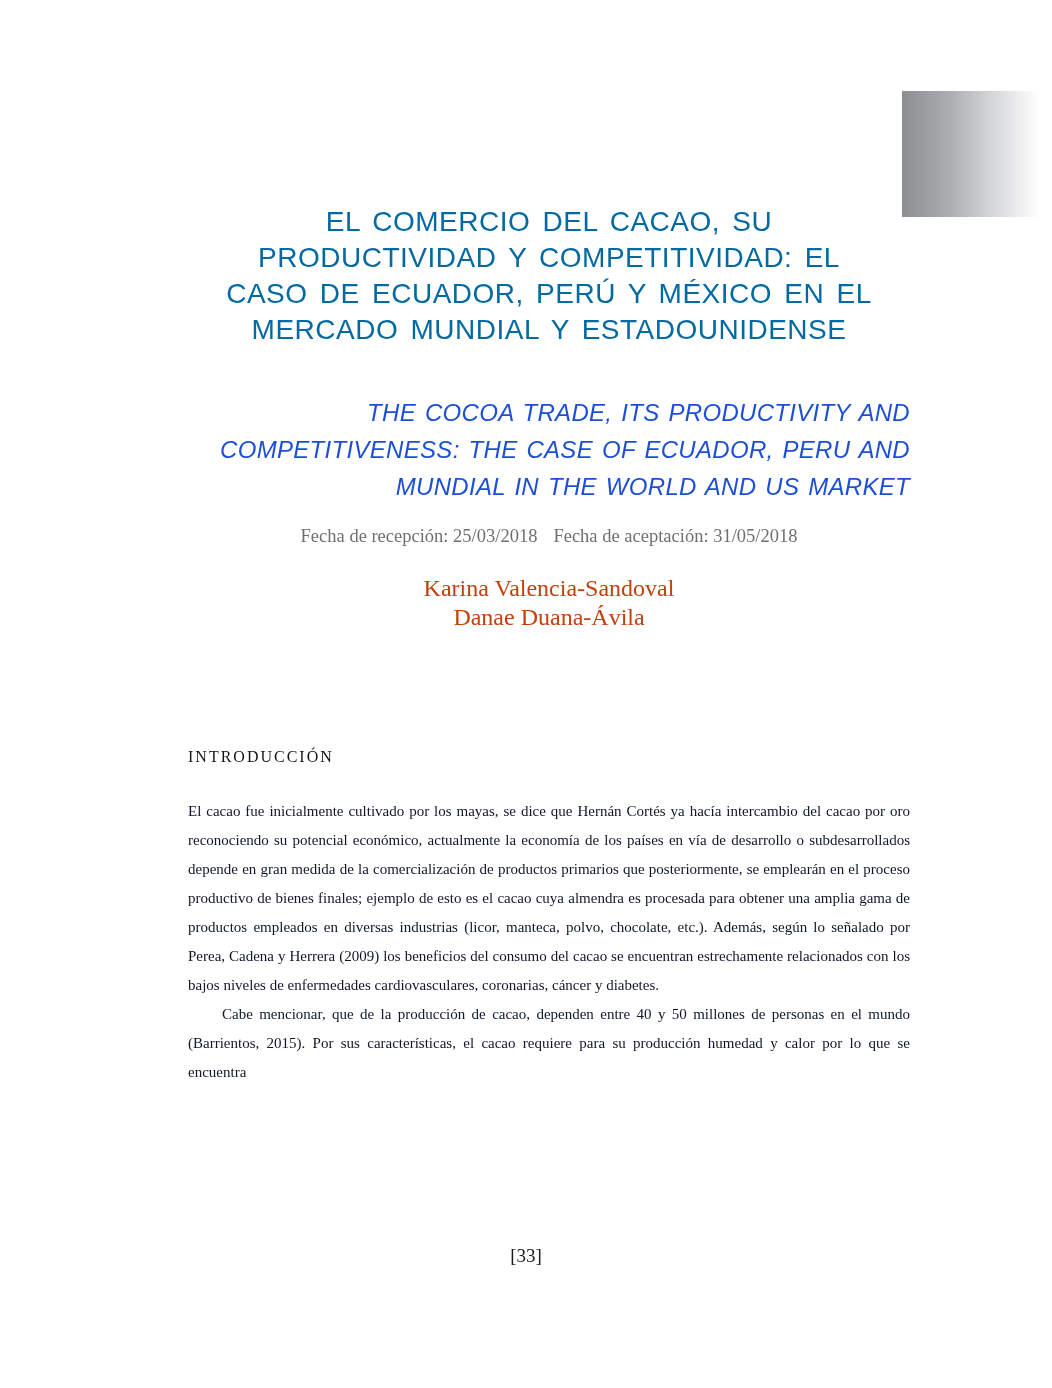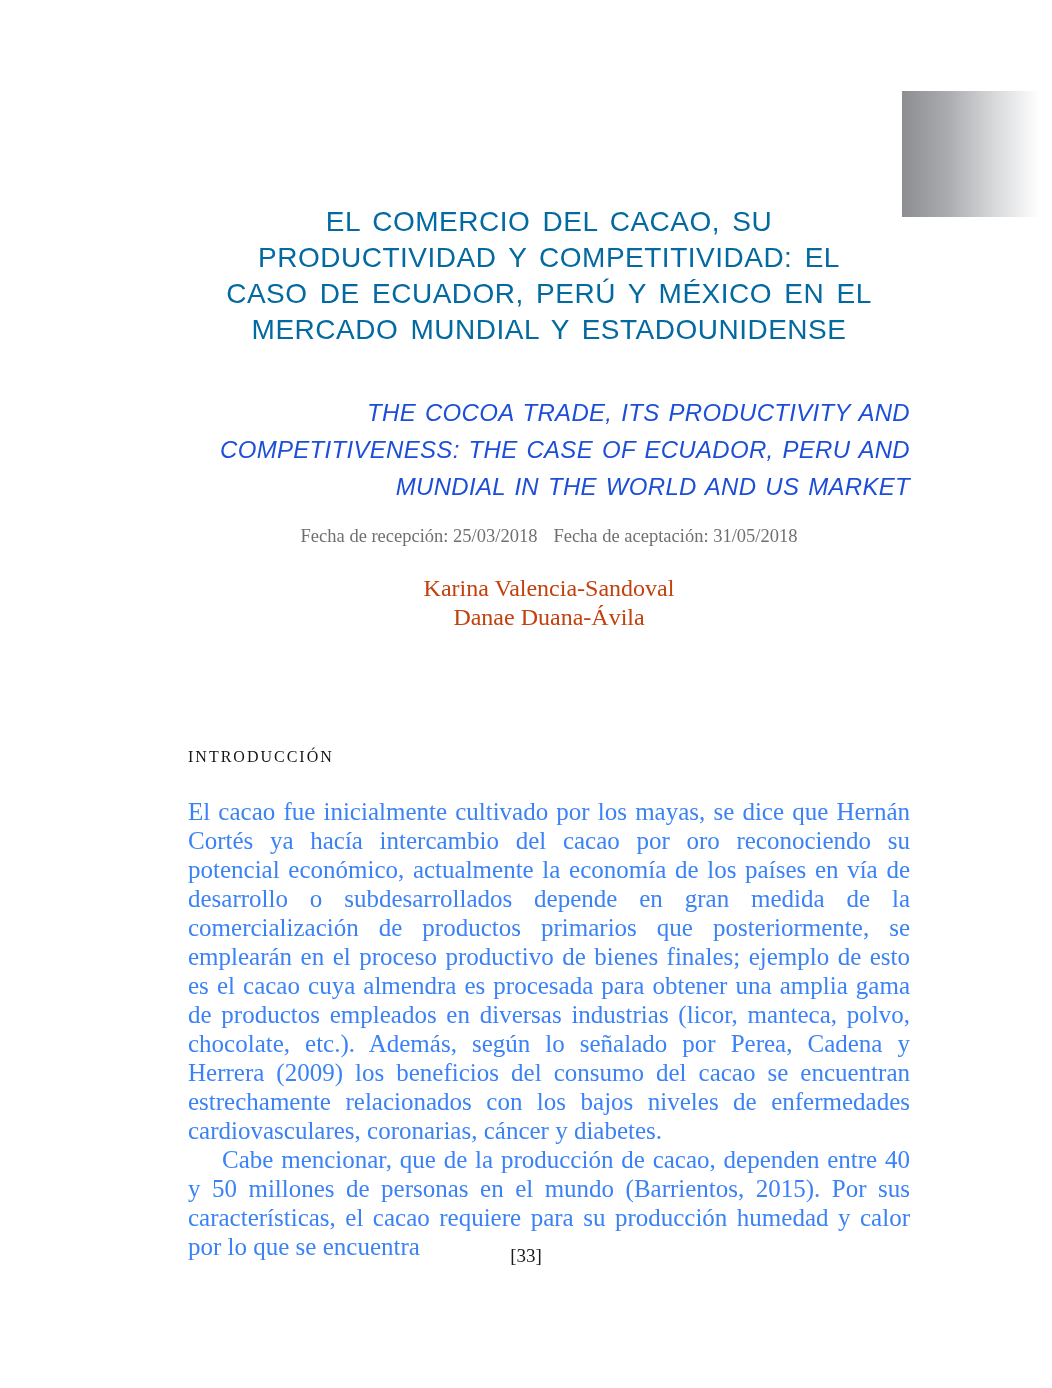--- a/index.html
+++ b/index.html
@@ -90,24 +90,24 @@
     left: 0;
     font-size: 16px;
     letter-spacing: 2px;
     color: #141414;
   }
   .body-text {
     position: absolute;
     top: 797px;
     left: 0;
     width: 722px;
-    font-size: 25px;
+    font-size: 15px;
     line-height: 29px;
     text-align: justify;
-    color: #3b82f6;
+    color: #0f172a;
   }
   .body-text p { margin: 0; }
   .body-text p.indented { text-indent: 34px; }
   .page-number {
     position: absolute;
     top: 1245px;
     width: 100%;
     text-align: center;
     font-size: 19px;
     color: #1a1a1a;

